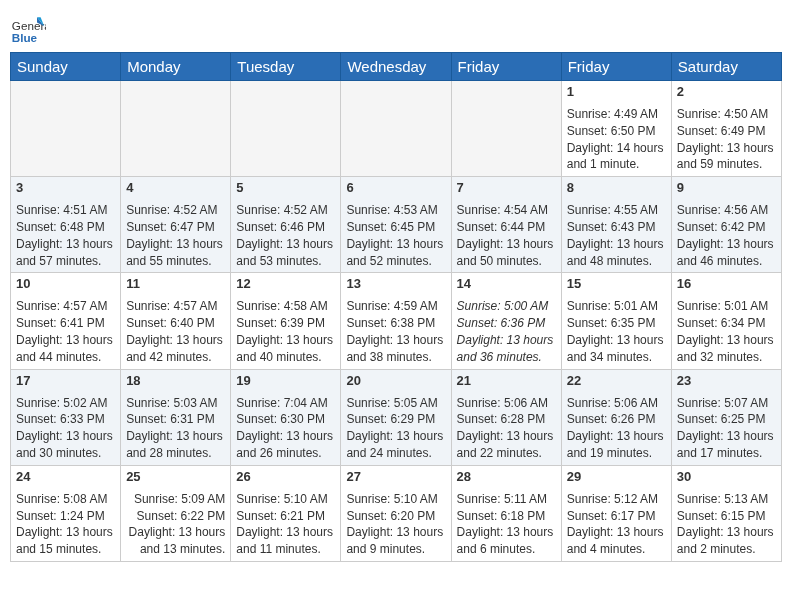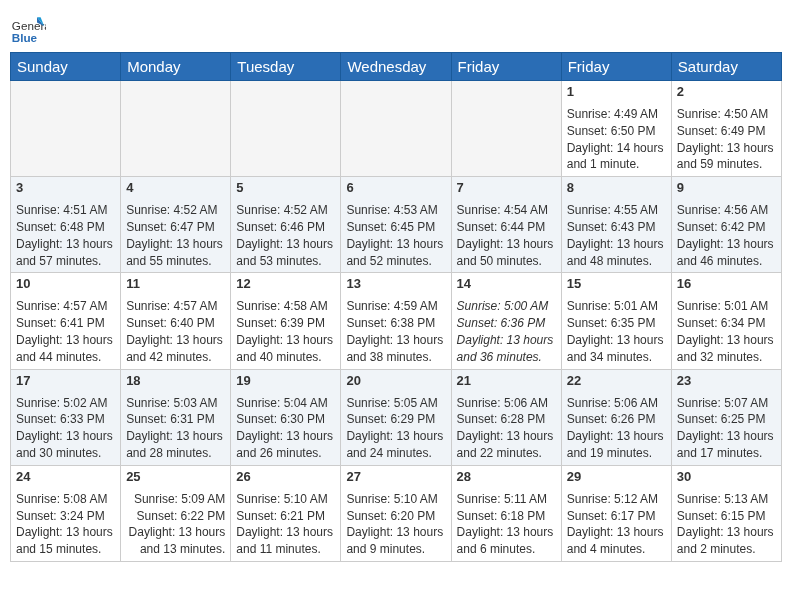--- a/index.html
+++ b/index.html
@@ -230,21 +230,21 @@
 Daylight: 13 hours and 30 minutes.</div>
         </td>
         <td>
           <span class="day-number">18</span>
           <div class="cell-content" style="white-space: pre-line;">Sunrise: 5:03 AM
 Sunset: 6:31 PM
 Daylight: 13 hours and 28 minutes.</div>
         </td>
         <td>
           <span class="day-number">19</span>
-          <div class="cell-content" style="white-space: pre-line;">Sunrise: 5:04 AM
+          <div class="cell-content" style="white-space: pre-line;">Sunrise: 7:04 AM
 Sunset: 6:30 PM
 Daylight: 13 hours and 26 minutes.</div>
         </td>
         <td>
           <span class="day-number">20</span>
           <div class="cell-content" style="white-space: pre-line;">Sunrise: 5:05 AM
 Sunset: 6:29 PM
 Daylight: 13 hours and 24 minutes.</div>
         </td>
         <td>
@@ -263,21 +263,21 @@
           <span class="day-number">23</span>
           <div class="cell-content" style="white-space: pre-line;">Sunrise: 5:07 AM
 Sunset: 6:25 PM
 Daylight: 13 hours and 17 minutes.</div>
         </td>
       </tr>
       <tr>
         <td>
           <span class="day-number">24</span>
           <div class="cell-content" style="white-space: pre-line;">Sunrise: 5:08 AM
-Sunset: 3:24 PM
+Sunset: 1:24 PM
 Daylight: 13 hours and 15 minutes.</div>
         </td>
         <td>
           <span class="day-number">25</span>
           <div class="cell-content" style="white-space: pre-line; text-align: right;">Sunrise: 5:09 AM
 Sunset: 6:22 PM
 Daylight: 13 hours and 13 minutes.</div>
         </td>
         <td>
           <span class="day-number">26</span>

